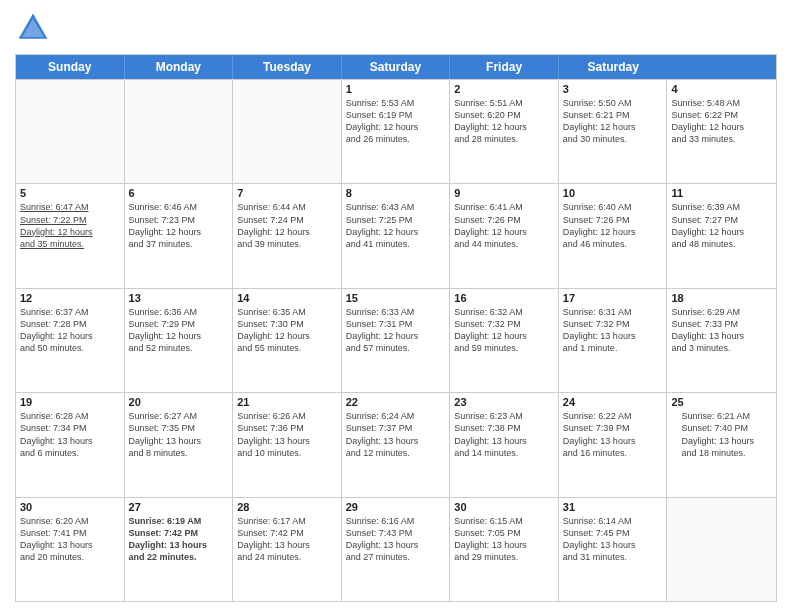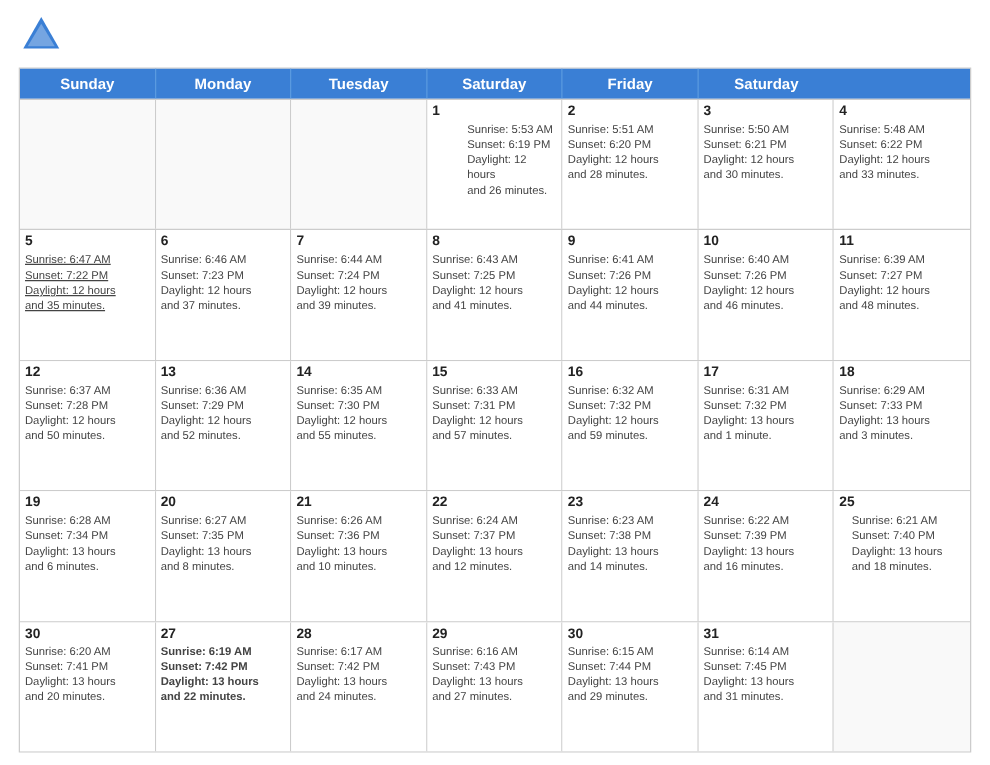--- a/index.html
+++ b/index.html
@@ -139,21 +139,21 @@
         <div class="cal-header-cell">Friday</div>
         <div class="cal-header-cell">Saturday</div>
       </div>
     <div class="cal-body">
     <div class="cal-row">
           <div class="cal-cell empty"></div>
           <div class="cal-cell empty"></div>
           <div class="cal-cell empty"></div>
           <div class="cal-cell">
             <div class="cell-day">1</div>
-            <div class="cell-info" style="white-space: pre-line; margin-left: 28px;">Sunrise: 5:53 AM
+            <div class="cell-info" style="white-space: pre-line;">Sunrise: 5:53 AM
 Sunset: 6:19 PM
 Daylight: 12 hours
 and 26 minutes.</div>
           </div>
           <div class="cal-cell">
             <div class="cell-day">2</div>
             <div class="cell-info" style="white-space: pre-line;">Sunrise: 5:51 AM
 Sunset: 6:20 PM
 Daylight: 12 hours
 and 28 minutes.</div>
@@ -351,21 +351,21 @@
           <div class="cal-cell">
             <div class="cell-day">29</div>
             <div class="cell-info" style="white-space: pre-line;">Sunrise: 6:16 AM
 Sunset: 7:43 PM
 Daylight: 13 hours
 and 27 minutes.</div>
           </div>
           <div class="cal-cell">
             <div class="cell-day">30</div>
             <div class="cell-info" style="white-space: pre-line;">Sunrise: 6:15 AM
-Sunset: 7:44 PM
+Sunset: 7:05 PM
 Daylight: 13 hours
 and 29 minutes.</div>
           </div>
           <div class="cal-cell">
             <div class="cell-day">31</div>
             <div class="cell-info" style="white-space: pre-line;">Sunrise: 6:14 AM
 Sunset: 7:45 PM
 Daylight: 13 hours
 and 31 minutes.</div>
           </div>

